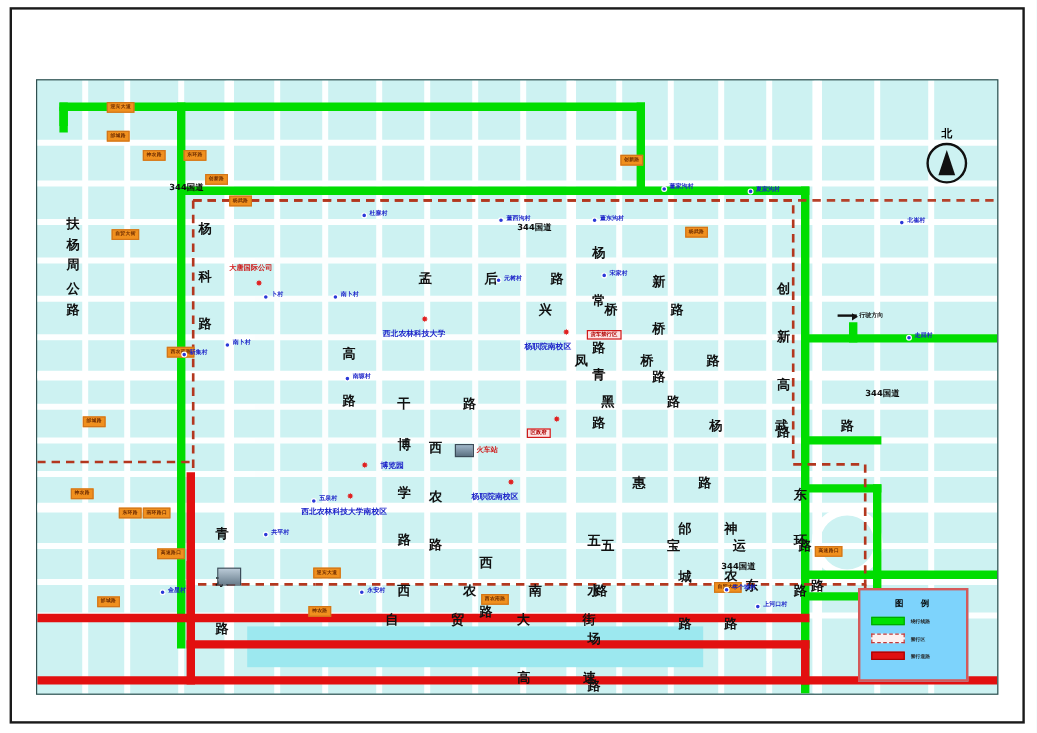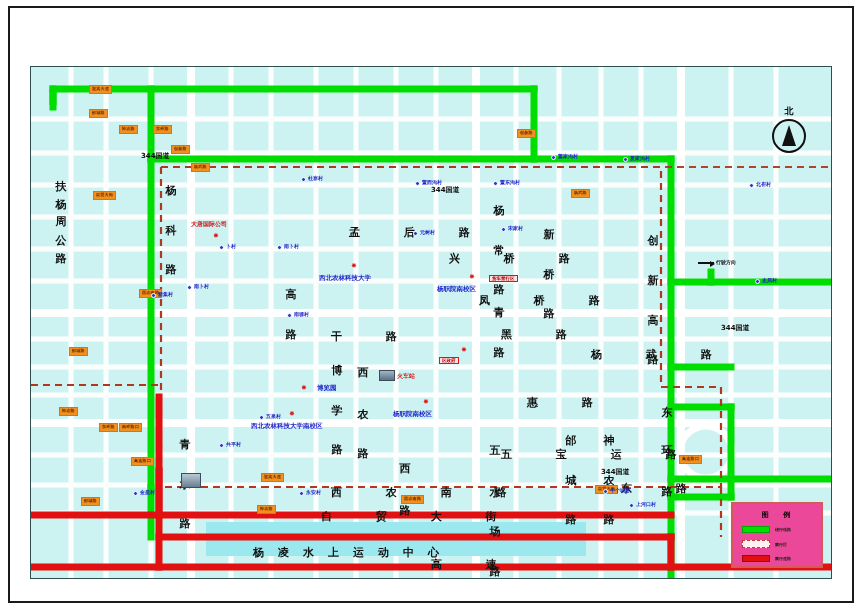--- a/index.html
+++ b/index.html
@@ -70,22 +70,22 @@
     margin:1px auto 0;position:relative;background:#cdf2f2;
   }
   #compass .ring:before{
     content:"";position:absolute;left:50%;top:4px;transform:translateX(-50%);
     width:0;height:0;border-left:7px solid transparent;border-right:7px solid transparent;
     border-bottom:21px solid #111;
   }
 
   
   #legend{
-    position:absolute;right:8px;bottom:10px;width:92px;height:66px;
-    background:#ec4899;border:2px solid #d45a5a;box-sizing:border-box;
+    position:absolute;right:24px;bottom:10px;width:92px;height:78px;
+    background:#7dd3fc;border:2px solid #d45a5a;box-sizing:border-box;
     padding:5px 4px 0;
   }
   #legend .lt{text-align:center;font-size:7px;font-weight:bold;color:#000;letter-spacing:6px;margin:1px 0 6px 4px;}
   #legend .row{display:flex;align-items:center;margin:0 0 7px 5px;}
   #legend .sw{width:26px;height:5px;margin-right:5px;flex:0 0 auto;}
   #legend .sw.green{background:#00e000;border:1px solid #00a800;}
   #legend .sw.zone{background:#fdf0f0;border:1px dashed #c03a3a;height:6px;}
   #legend .sw.red{background:#e01010;border:1px solid #a00;}
   #legend .tx{font-size:4px;color:#222;font-weight:bold;white-space:nowrap;}
 
@@ -267,21 +267,20 @@
 
   <span class="star" style="left:258px;top:344px">✸</span>
   <div class="lbl poi" style="left:220px;top:356px">西北农林科技大学南校区</div>
 
   <span class="star" style="left:270px;top:318px">✸</span>
   <div class="lbl poi" style="left:286px;top:318px">博览园</div>
 
   <div class="ticon" style="left:348px;top:303px"></div>
   <div class="lbl poi-red" style="left:366px;top:306px">火车站</div>
 
-  <div class="lbl rd-big-h" style="left:222px;top:480px;letter-spacing:14px;font-size:11px">杨凌水上运动中心</div>
 
   <span class="star" style="left:430px;top:280px">✸</span>
   <div class="tag-r" style="left:408px;top:290px">区政府</div>
 
   <span class="star" style="left:182px;top:166px">✸</span>
   <div class="lbl poi-red" style="left:160px;top:154px">大唐国际公司</div>
 
   <div class="bigicon" style="left:150px;top:406px"></div>
 
   <div class="tag" style="left:100px;top:390px">高速路口</div>

